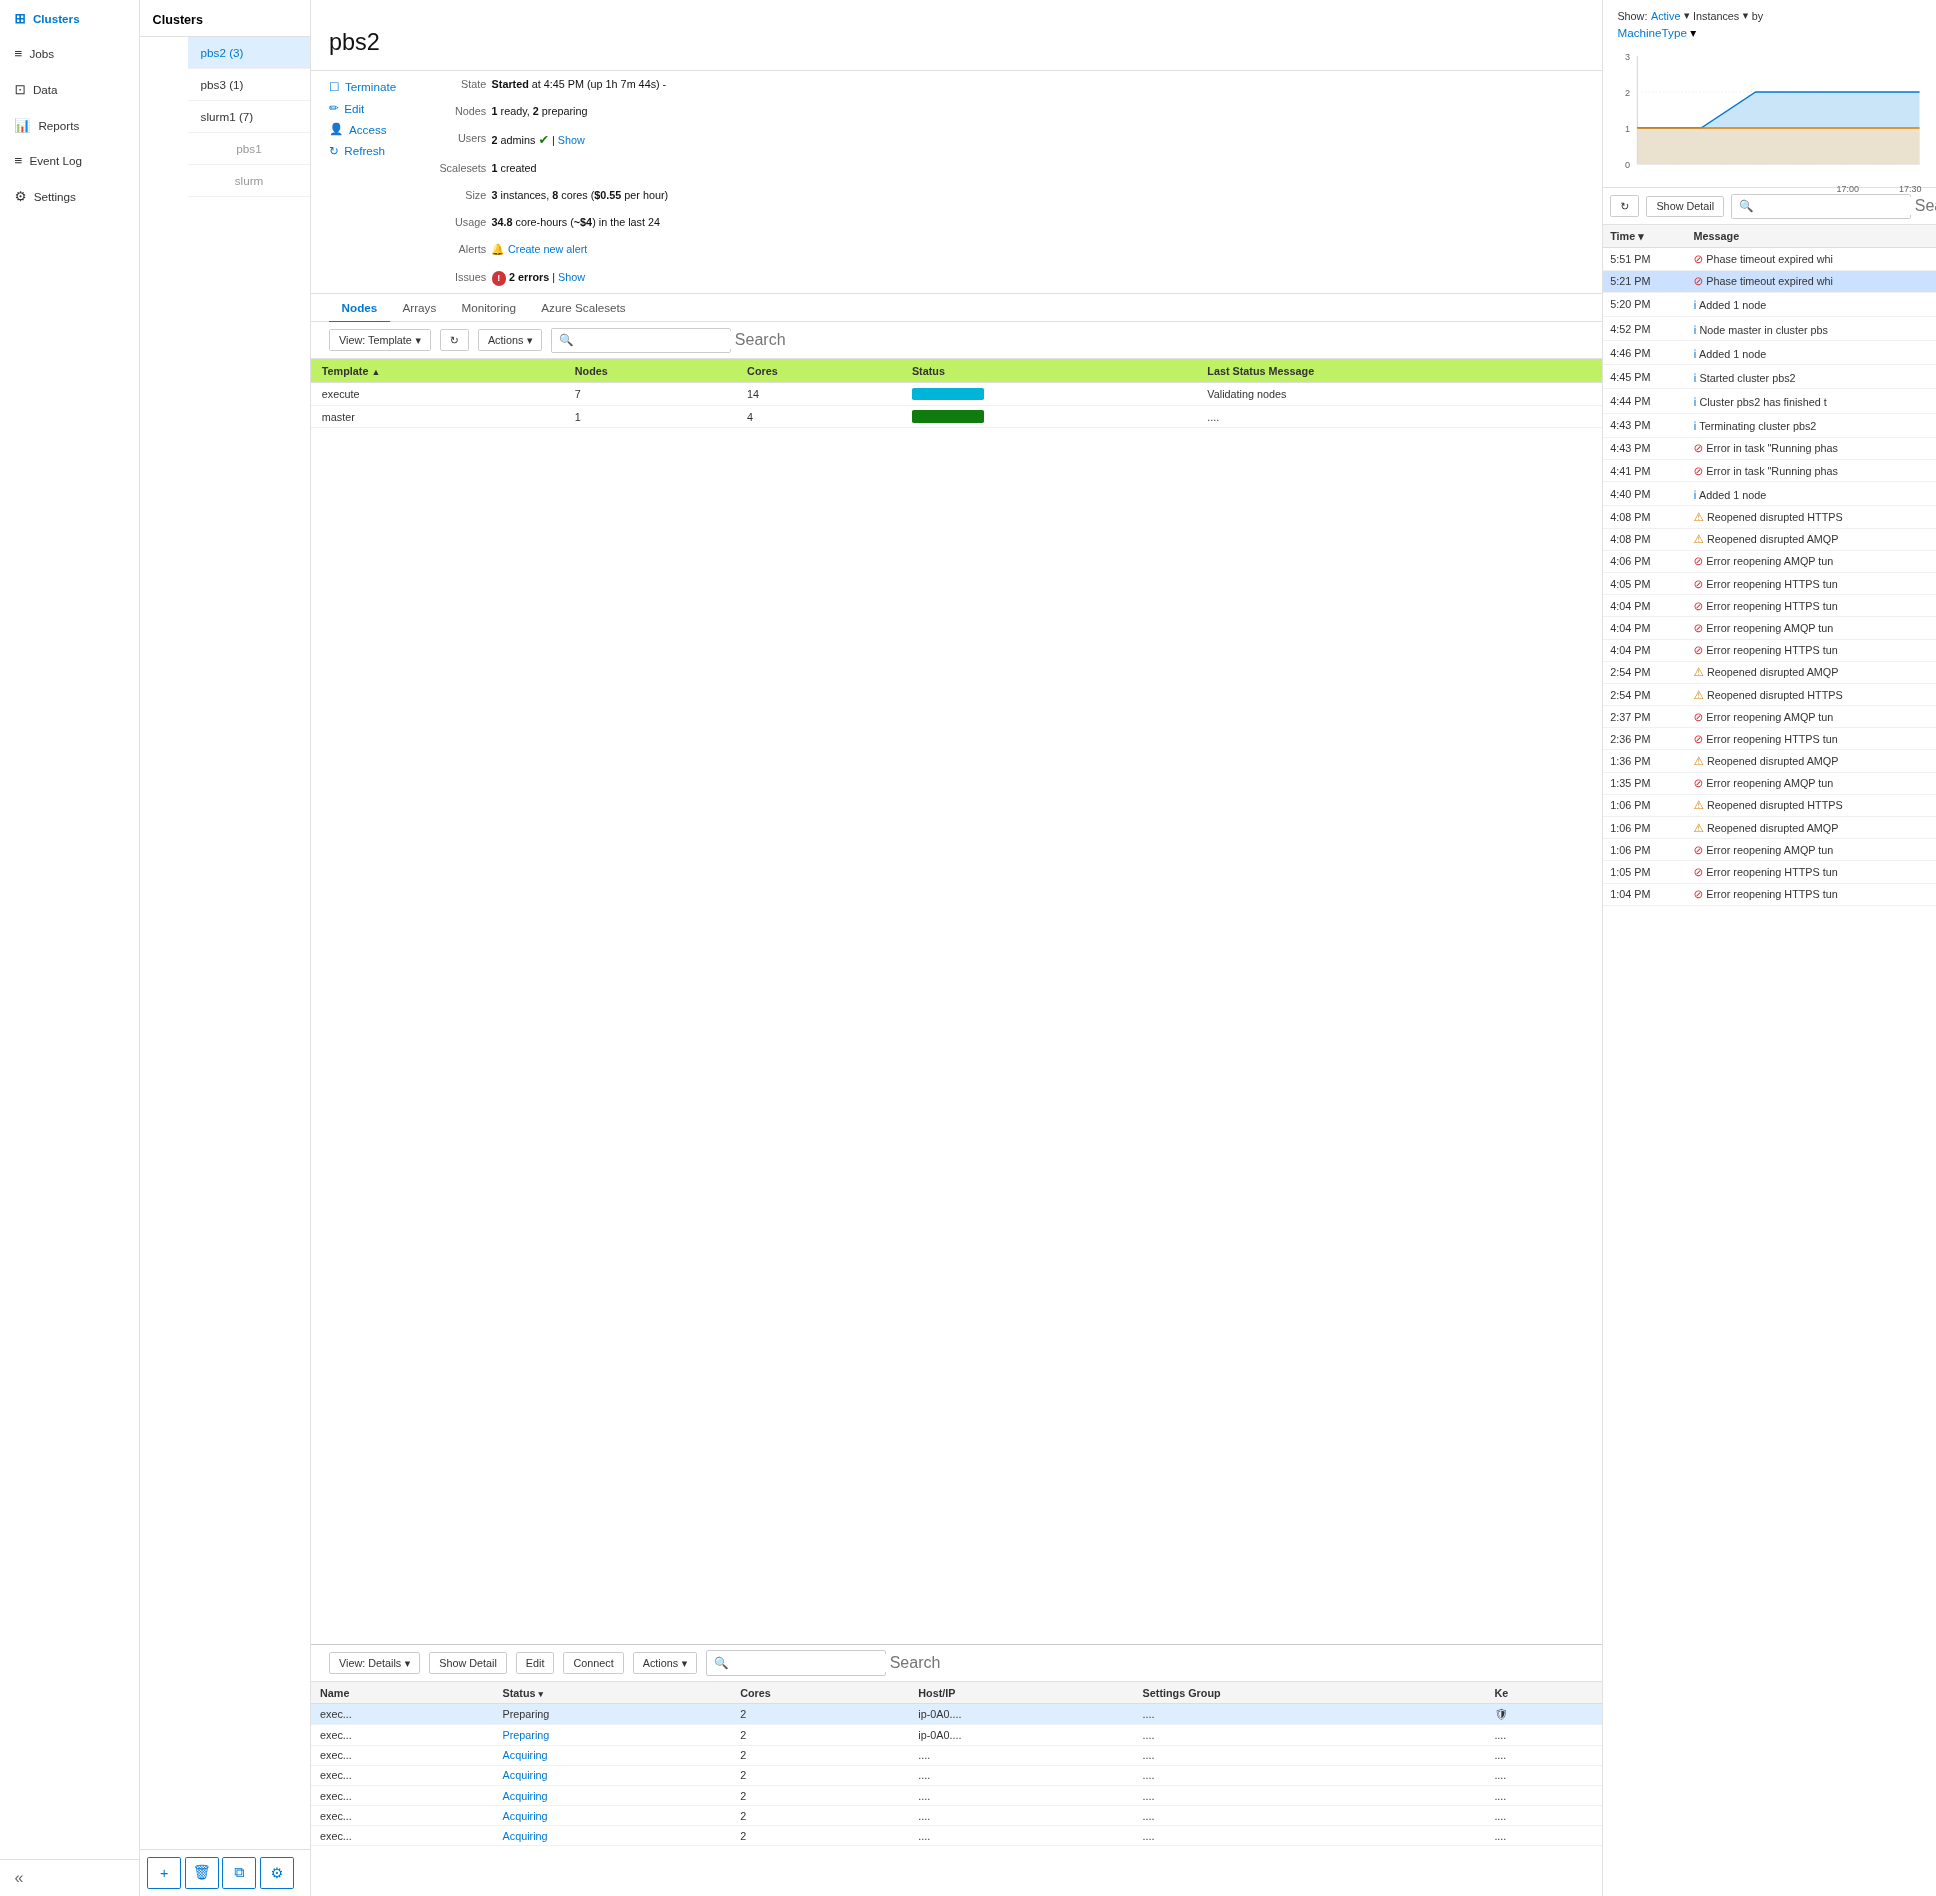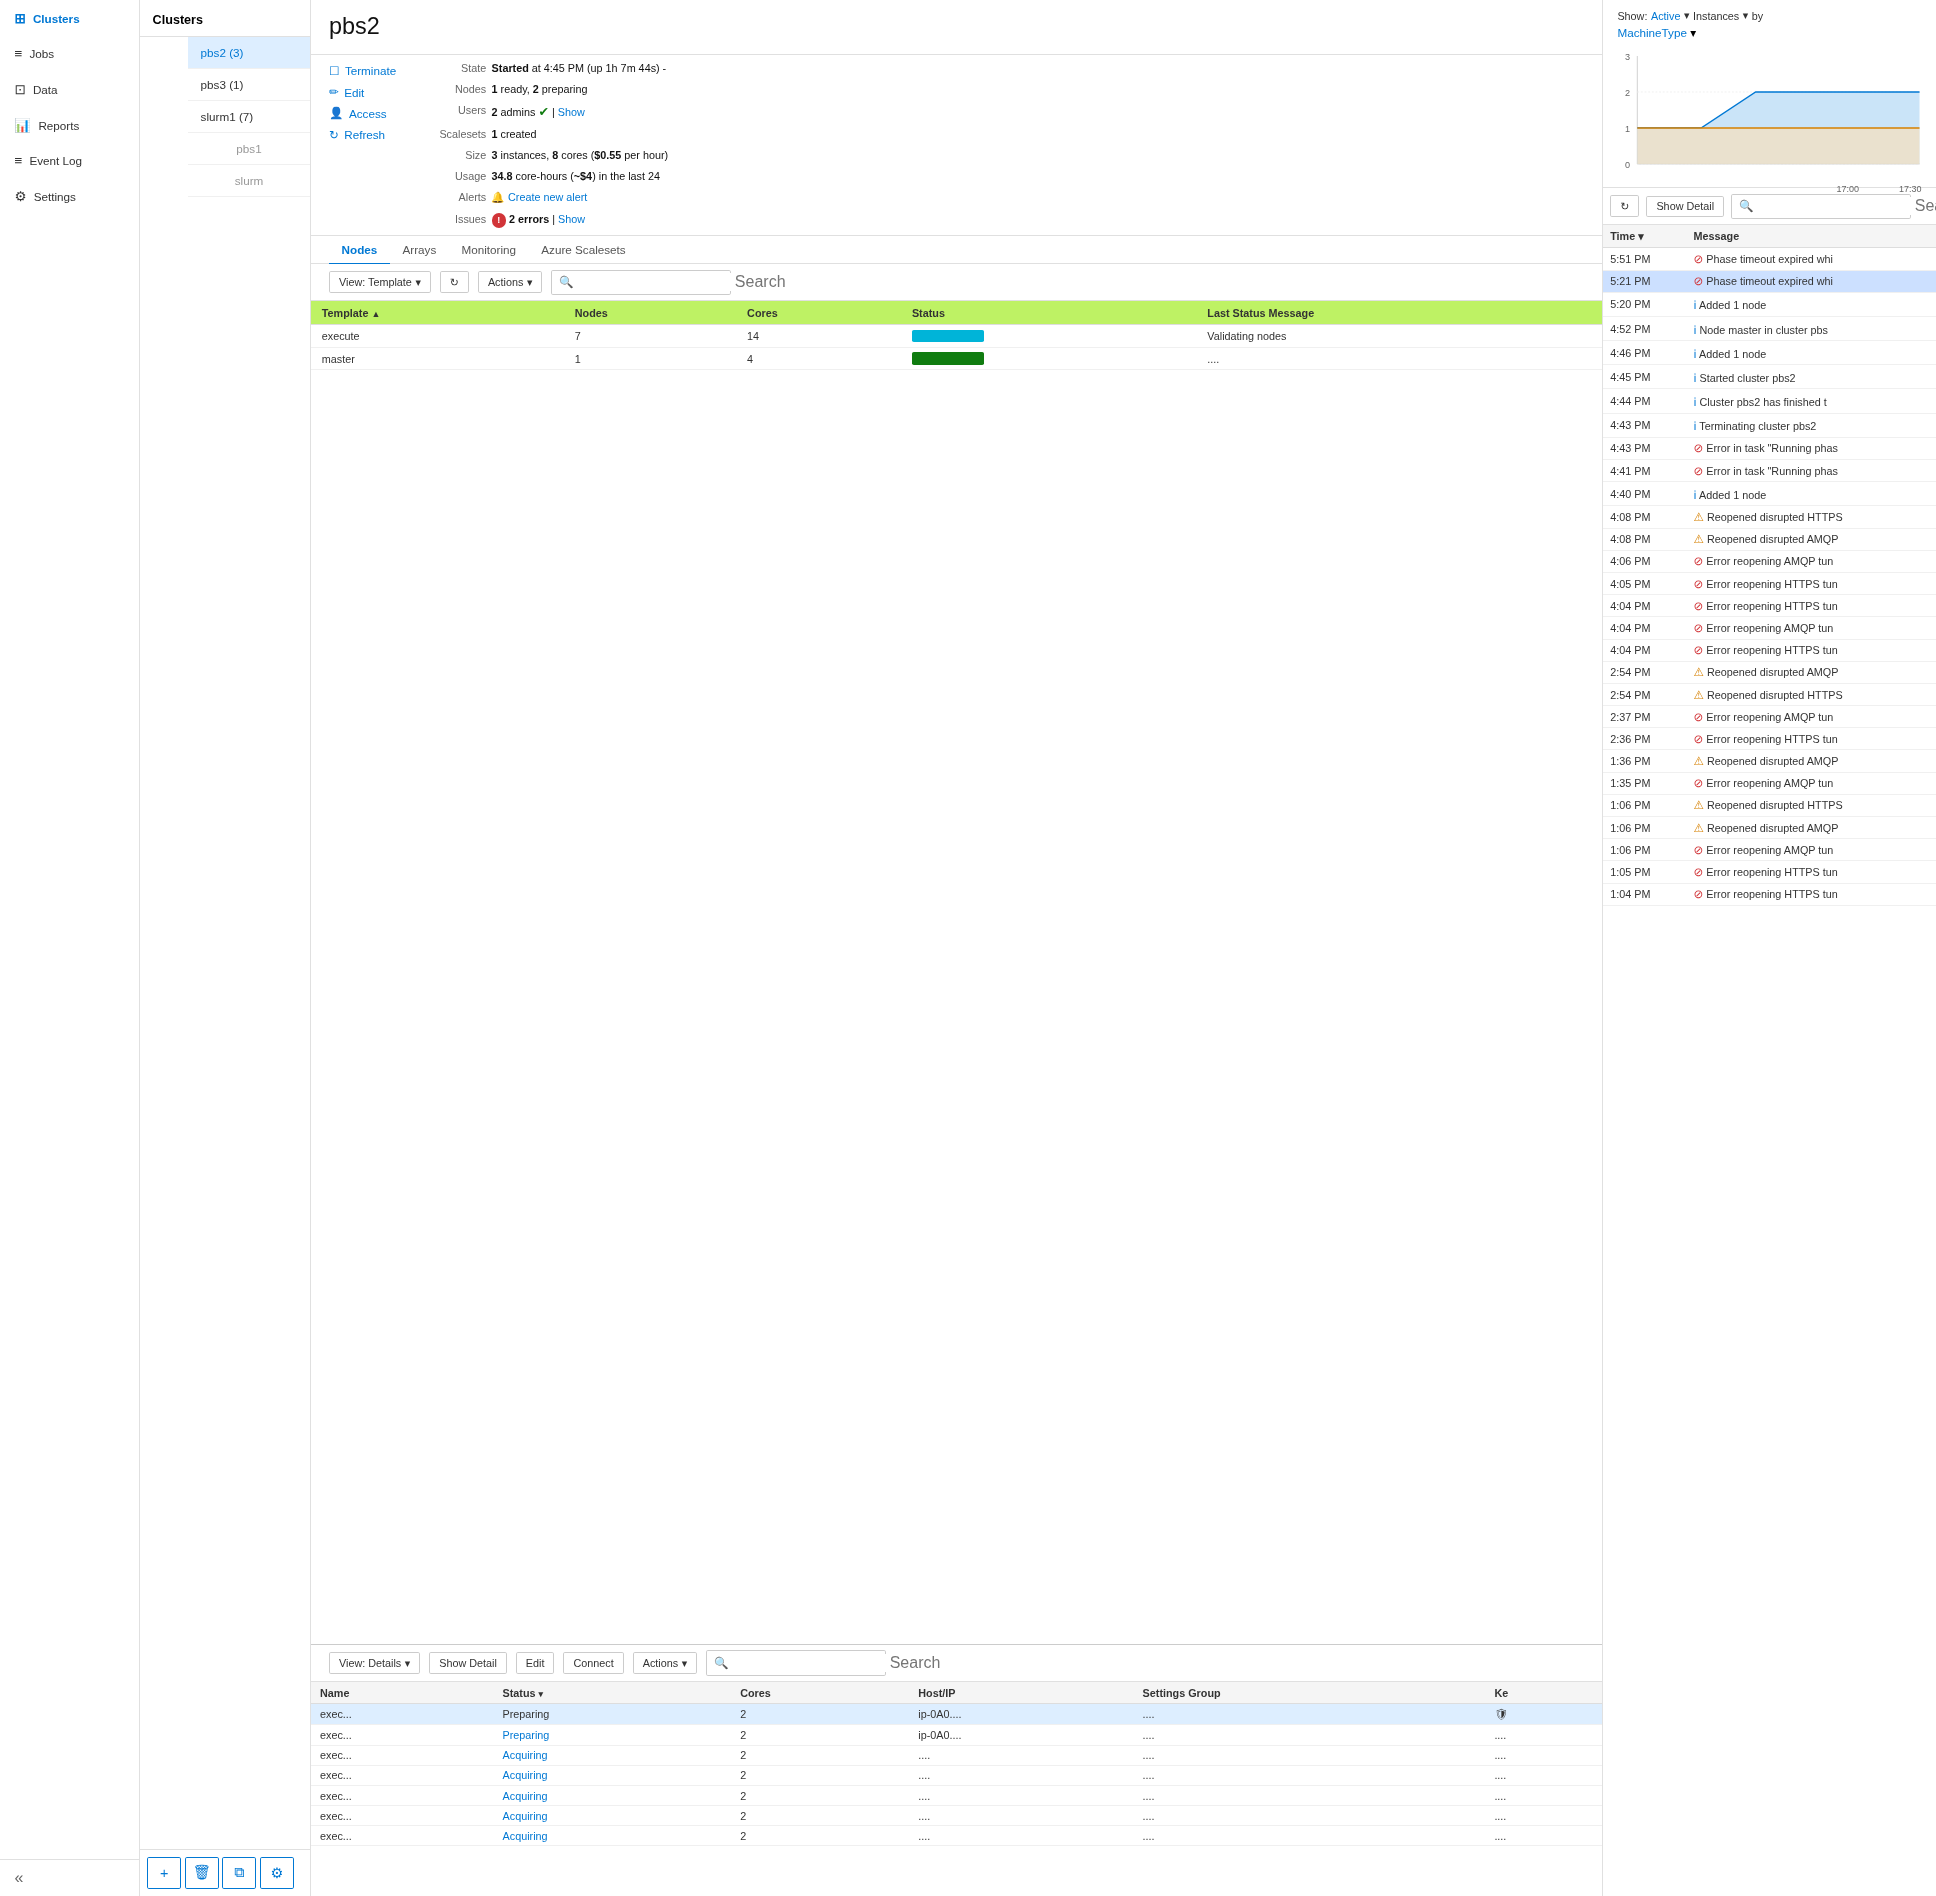--- a/index.html
+++ b/index.html
@@ -72,20 +72,21 @@
     
     .main-content {
       flex: 1;
       display: flex;
       flex-direction: column;
       overflow: hidden;
     }
     .cluster-header {
       padding: 12.6px 18px 7.2px;
       border-bottom: 0.9px solid #e0e0e0;
+      margin-top: 16px;
     }
     .cluster-title {
       font-size: 23.4px;
       font-weight: 300;
       color: #111;
       margin-bottom: 7.2px;
     }
 
     
     .two-col {
@@ -125,21 +126,21 @@
     .action-btn {
       display: flex; align-items: center; gap: 5.4px;
       color: #0078d4;
       cursor: pointer;
       font-size: 11.7px;
       padding: 1.8px 0;
     }
     .info-details {
       display: flex;
       flex-direction: column;
-      gap: 9px;
+      gap: 15px;
       font-size: 10.8px;
     }
     .info-row {
       display: flex; gap: 5.4px;
     }
     .info-label {
       color: #666;
       min-width: 63px;
       text-align: right;
     }

